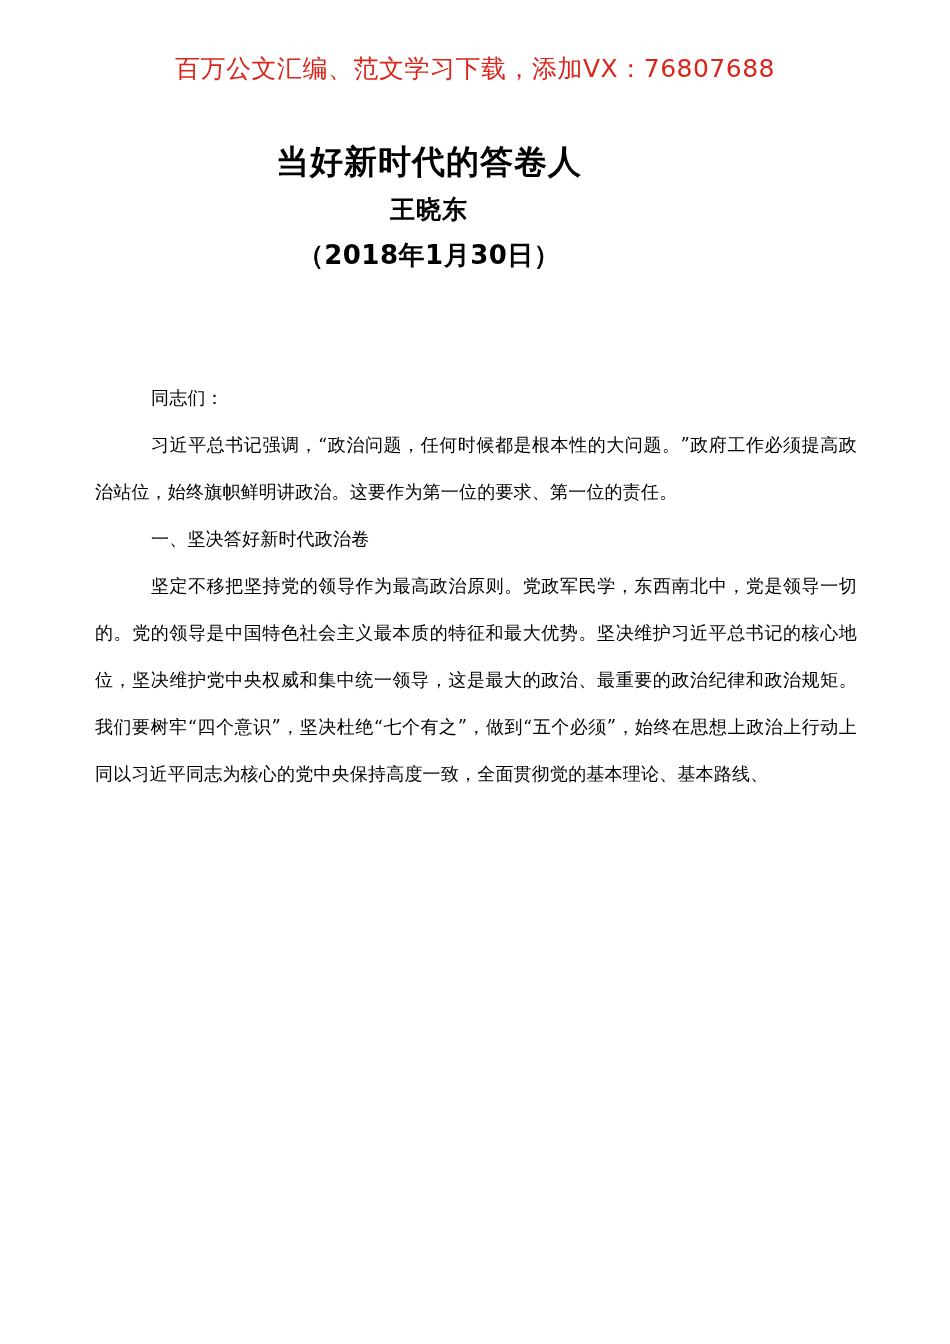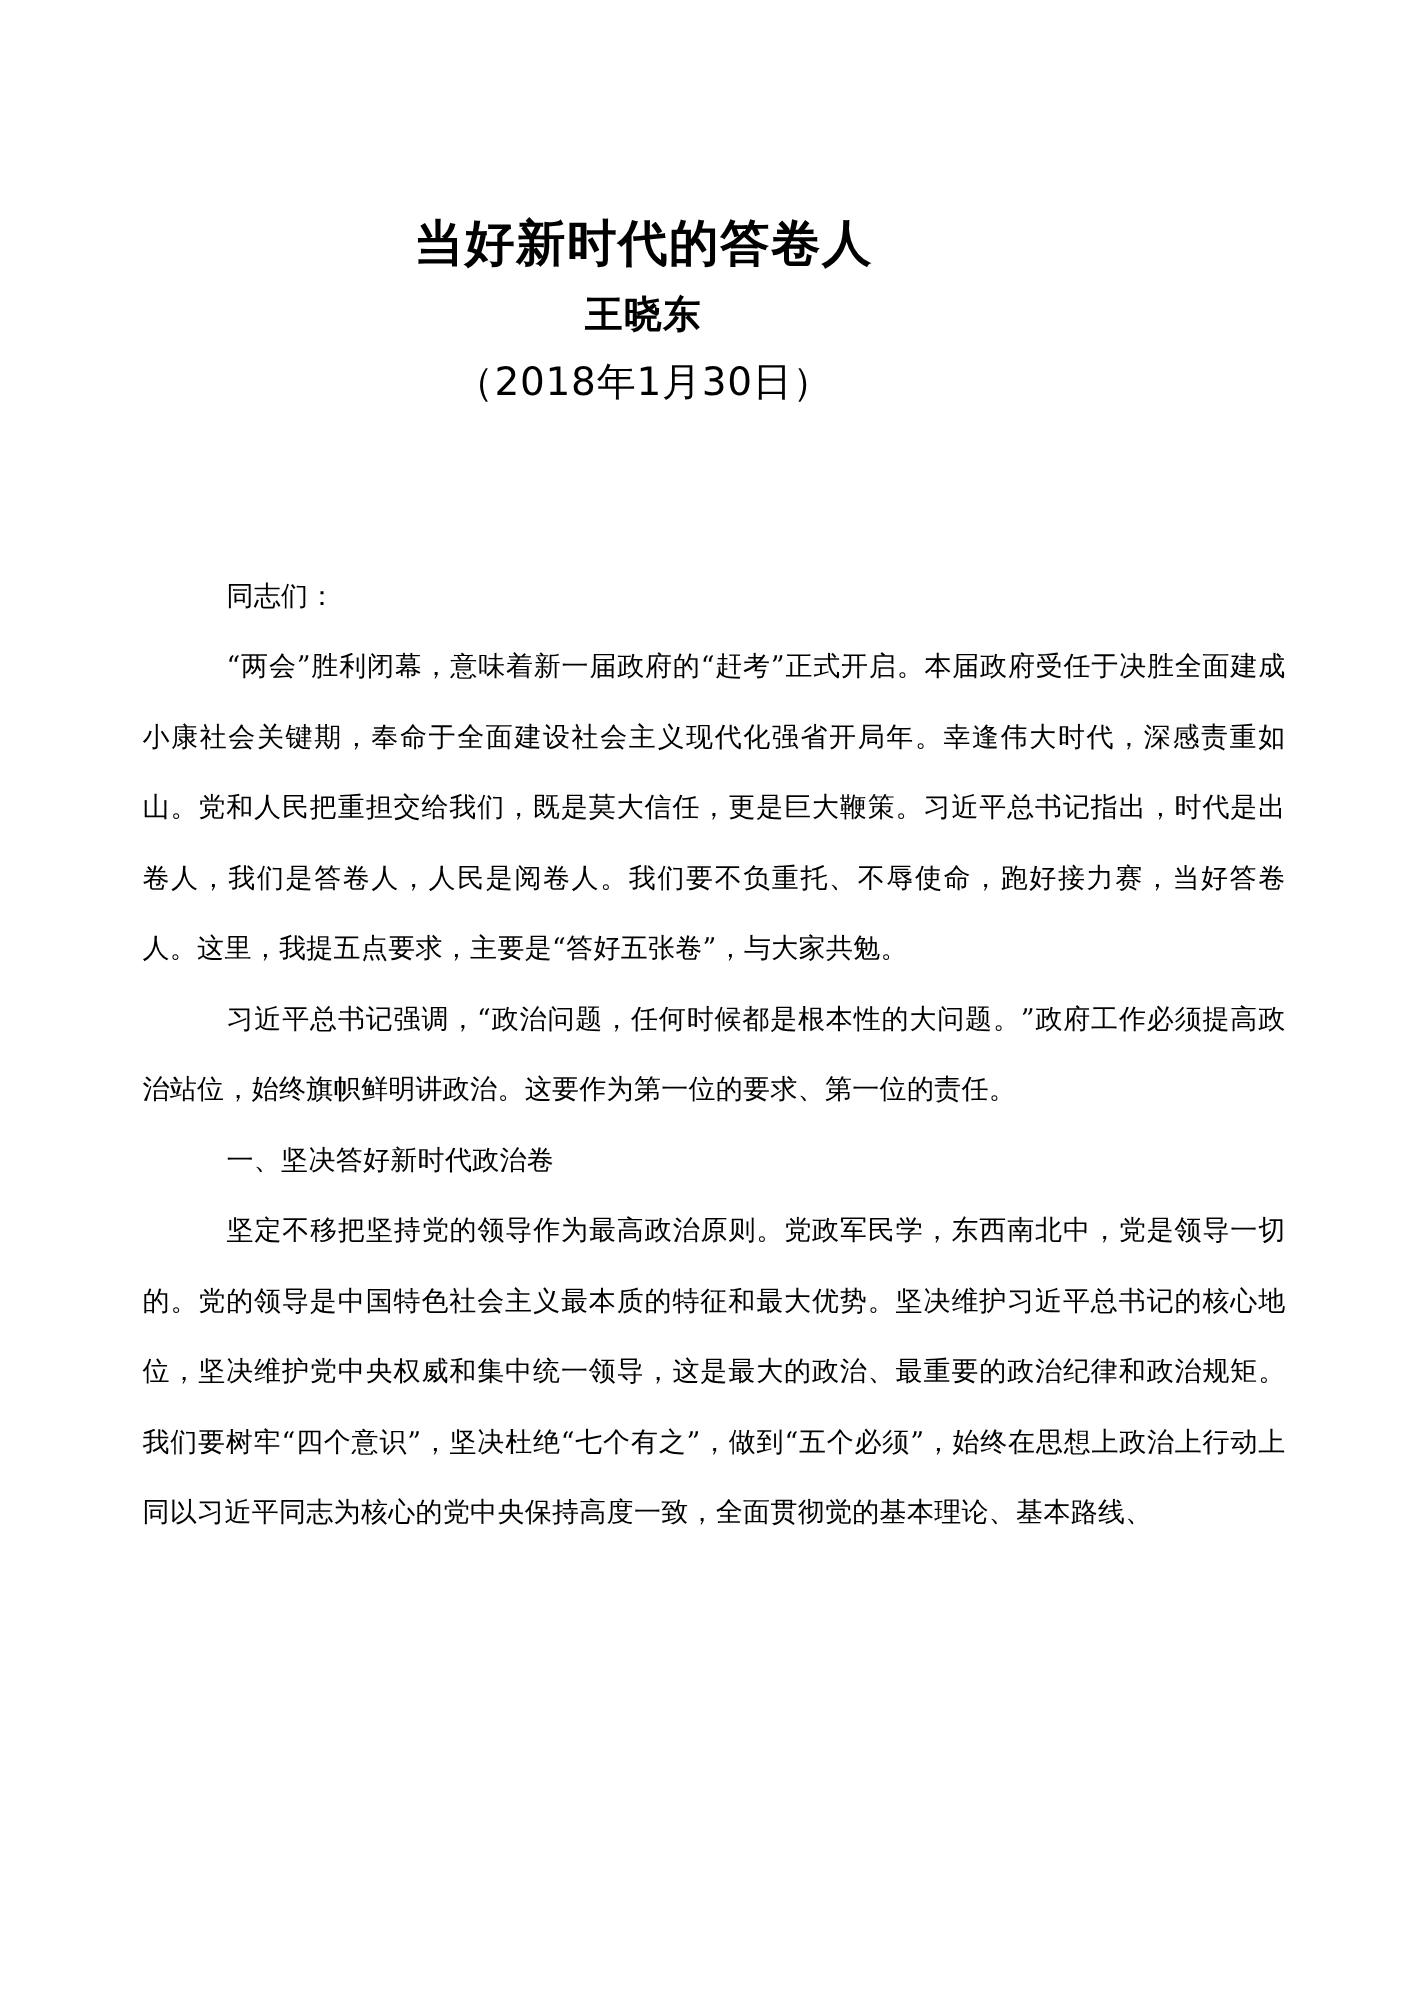--- a/index.html
+++ b/index.html
@@ -67,21 +67,21 @@
     font-weight: 700;
     line-height: 36px;
     letter-spacing: 1px;
     color: #000;
   }
 
   .doc-date {
     margin-top: 8px;
     font-family: "DejaVu Sans", "Liberation Sans", sans-serif;
     font-size: 26px;
-    font-weight: 400;
+    font-weight: 700;
     line-height: 38px;
     letter-spacing: 0.5px;
     color: #000;
   }
 
   
   .body-area {
     position: absolute;
     left: 95px;
     top: 374px;
@@ -106,32 +106,32 @@
 
   .para.heading {
     text-indent: 56px;
   }
 </style>
 </head>
 <body>
 
 <div class="page">
 
+  <div class="promo-header">百万公文汇编、范文学习下载，添加VX：76807688</div>
 
   <div class="title-block">
     <div class="doc-title">当好新时代的答卷人</div>
     <div class="doc-author">王晓东</div>
     <div class="doc-date">（2018年1月30日）</div>
   </div>
 
   <div class="body-area">
 
     <p class="para heading">同志们：</p>
 
-    <p class="para indent">“两会”胜利闭幕，意味着新一届政府的“赶考”正式开启。本届政府受任于决胜全面建成小康社会关键期，奉命于全面建设社会主义现代化强省开局年。幸逢伟大时代，深感责重如山。党和人民把重担交给我们，既是莫大信任，更是巨大鞭策。习近平总书记指出，时代是出卷人，我们是答卷人，人民是阅卷人。我们要不负重托、不辱使命，跑好接力赛，当好答卷人。这里，我提五点要求，主要是“答好五张卷”，与大家共勉。</p>
 
     <p class="para indent">习近平总书记强调，“政治问题，任何时候都是根本性的大问题。”政府工作必须提高政治站位，始终旗帜鲜明讲政治。这要作为第一位的要求、第一位的责任。</p>
 
     <p class="para heading">一、坚决答好新时代政治卷</p>
 
     <p class="para indent">坚定不移把坚持党的领导作为最高政治原则。党政军民学，东西南北中，党是领导一切的。党的领导是中国特色社会主义最本质的特征和最大优势。坚决维护习近平总书记的核心地位，坚决维护党中央权威和集中统一领导，这是最大的政治、最重要的政治纪律和政治规矩。我们要树牢“四个意识”，坚决杜绝“七个有之”，做到“五个必须”，始终在思想上政治上行动上同以习近平同志为核心的党中央保持高度一致，全面贯彻觉的基本理论、基本路线、</p>
 
   </div>
 
 </div>

